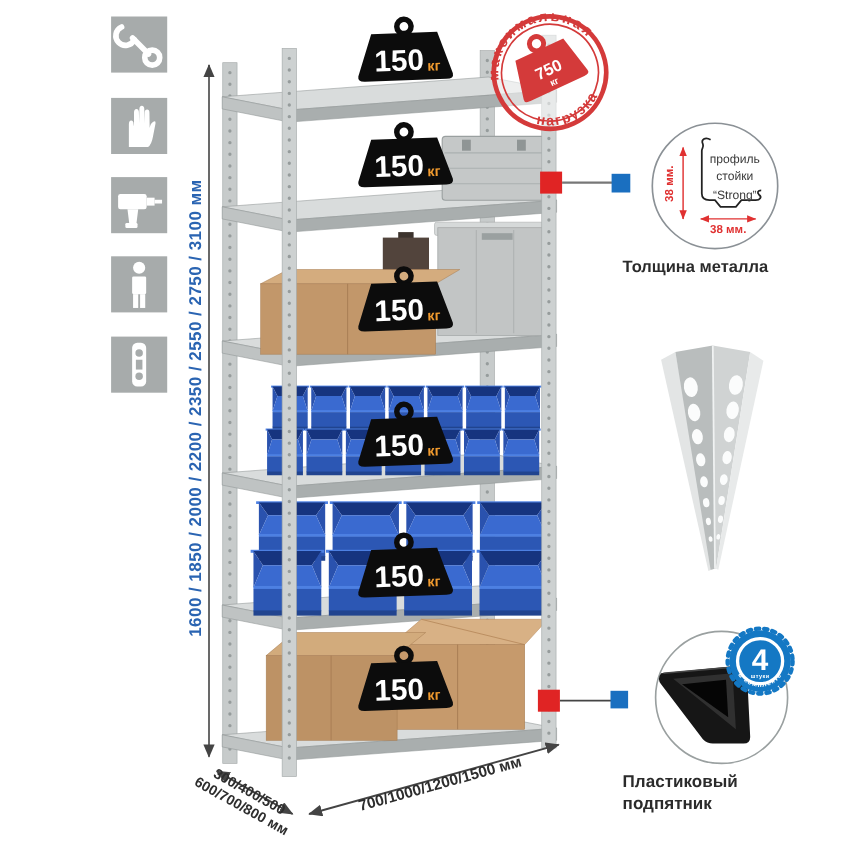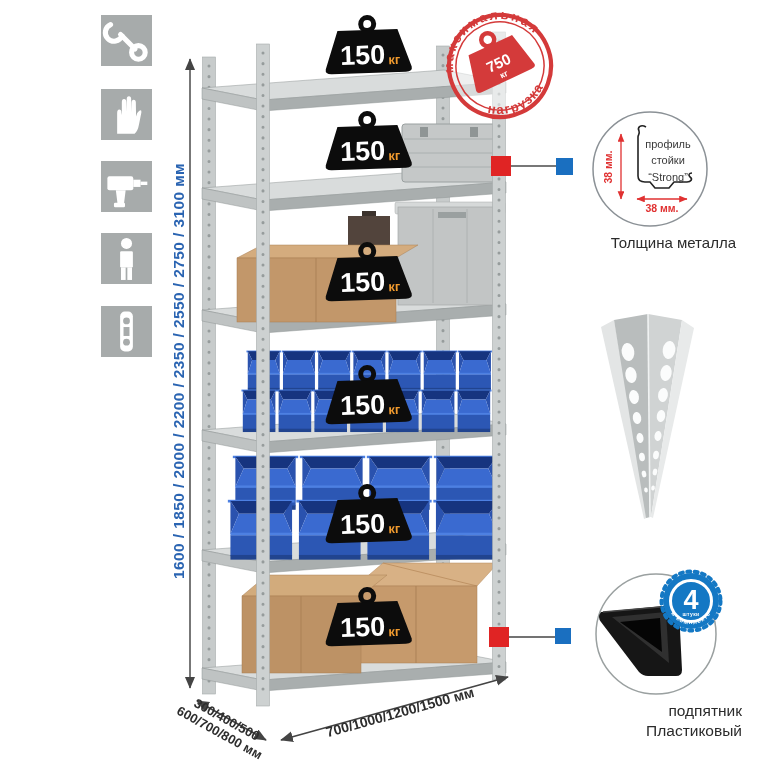--- a/index.html
+++ b/index.html
@@ -1,20 +1,20 @@
 <!DOCTYPE html>
 <html><head>
 <meta charset="utf-8">
 <style>
   html,body{margin:0;padding:0;background:#fff;}
   #canvas{position:relative;width:765px;height:765px;background:#fff;overflow:hidden;
           font-family:"Liberation Sans",sans-serif;}
   #gfx{position:absolute;left:0;top:0;}
   .tile{position:absolute;left:101px;width:51px;height:51px;background:#a7abab;}
-  .cap{position:absolute;text-align:right;color:#2b2b2b;font-weight:400;}
+  .cap{position:absolute;text-align:left;color:#2b2b2b;font-weight:700;}
   .rotlab{position:absolute;text-align:center;color:#2d2d2d;font-weight:700;}
   #height-label{position:absolute;left:-146px;top:362px;width:650px;text-align:center;
     transform:rotate(-90deg);font-weight:700;font-size:15.5px;color:#2a64b2;letter-spacing:.4px;}
   #depth-label{left:148px;top:712px;width:150px;transform:rotate(29deg);
     font-size:13px;line-height:1.12;}
   #width-label{left:290px;top:704px;width:220px;transform:rotate(-15.5deg);font-size:14px;}
   #profile-caption{left:566px;top:233px;width:170px;font-size:15px;line-height:1.3;}
   #foot-caption{left:566px;top:701px;width:176px;font-size:15.5px;line-height:1.3;}
   
   text{font-family:"Liberation Sans",sans-serif;}
@@ -345,17 +345,17 @@
     <span style="display:block">600/700/800 мм</span>
   </div>
 
   <div id="width-label" class="rotlab">700/1000/1200/1500 мм</div>
 
   <div id="profile-caption" class="cap">
     <span style="display:block">Толщина металла</span>
   </div>
 
   <div id="foot-caption" class="cap">
+    <span style="display:block">Пластиковый</span>
     <span style="display:block">подпятник</span>
-    <span style="display:block">Пластиковый</span>
   </div>
 
 </div>
 
 </body></html>

